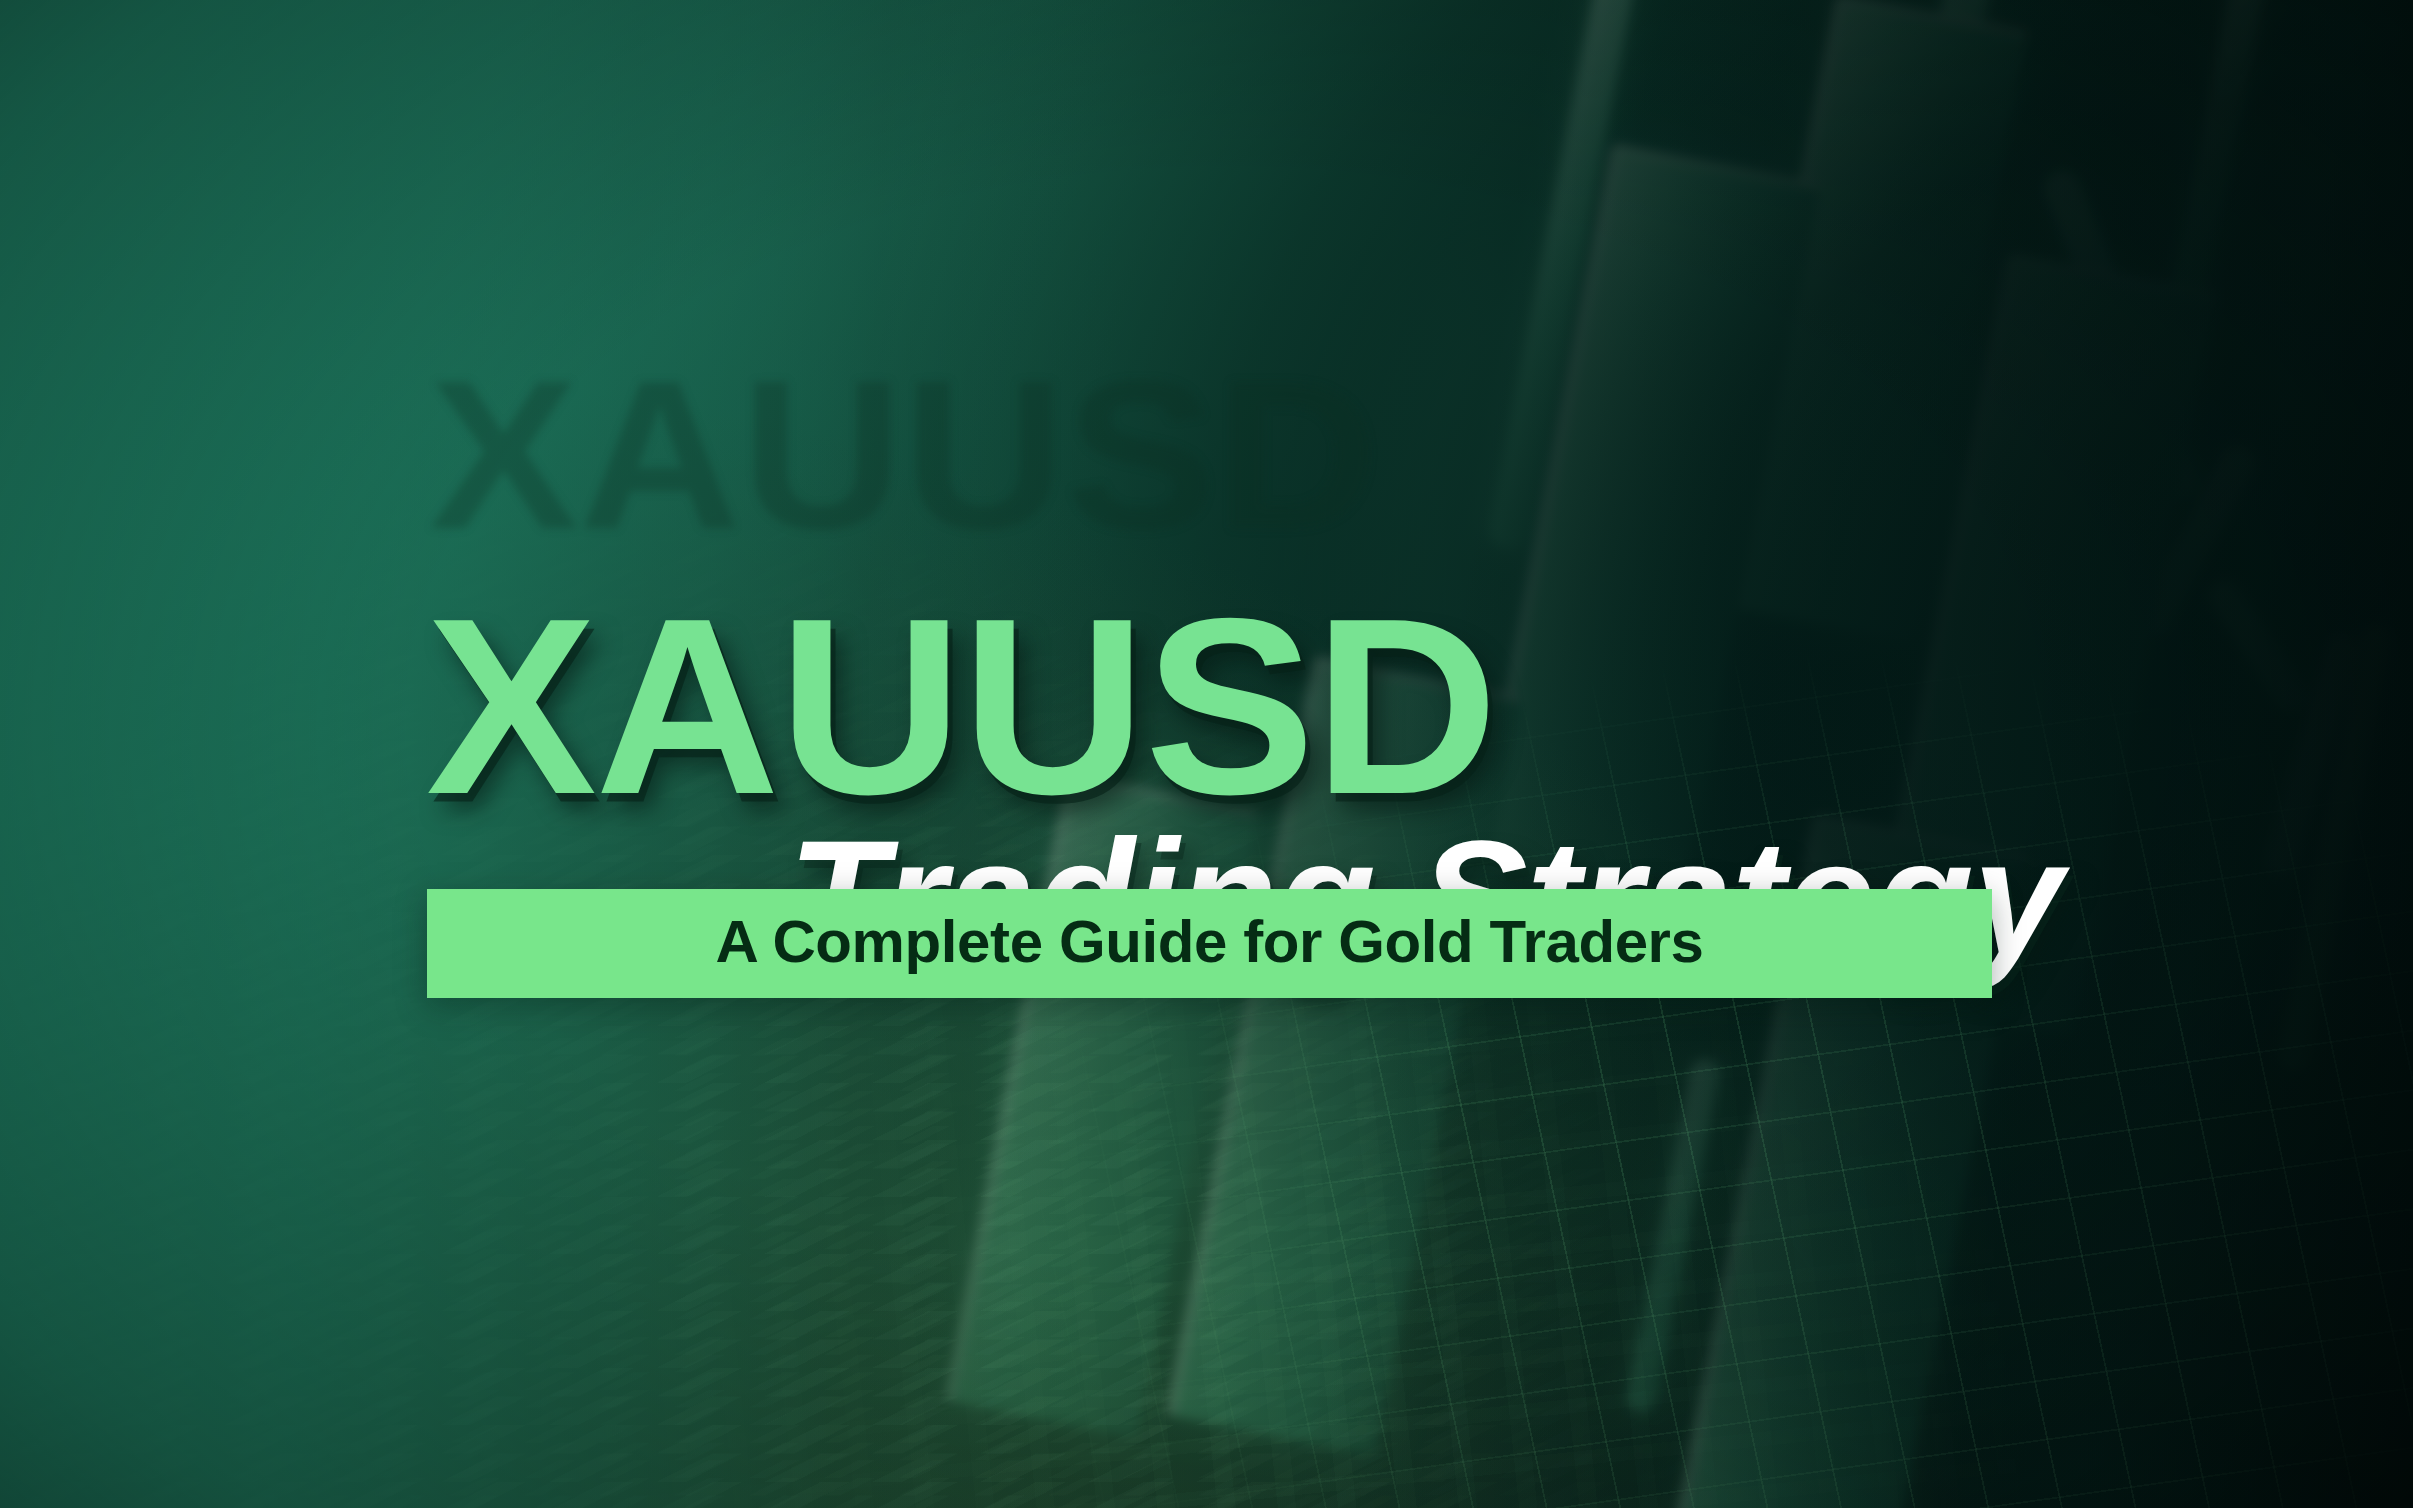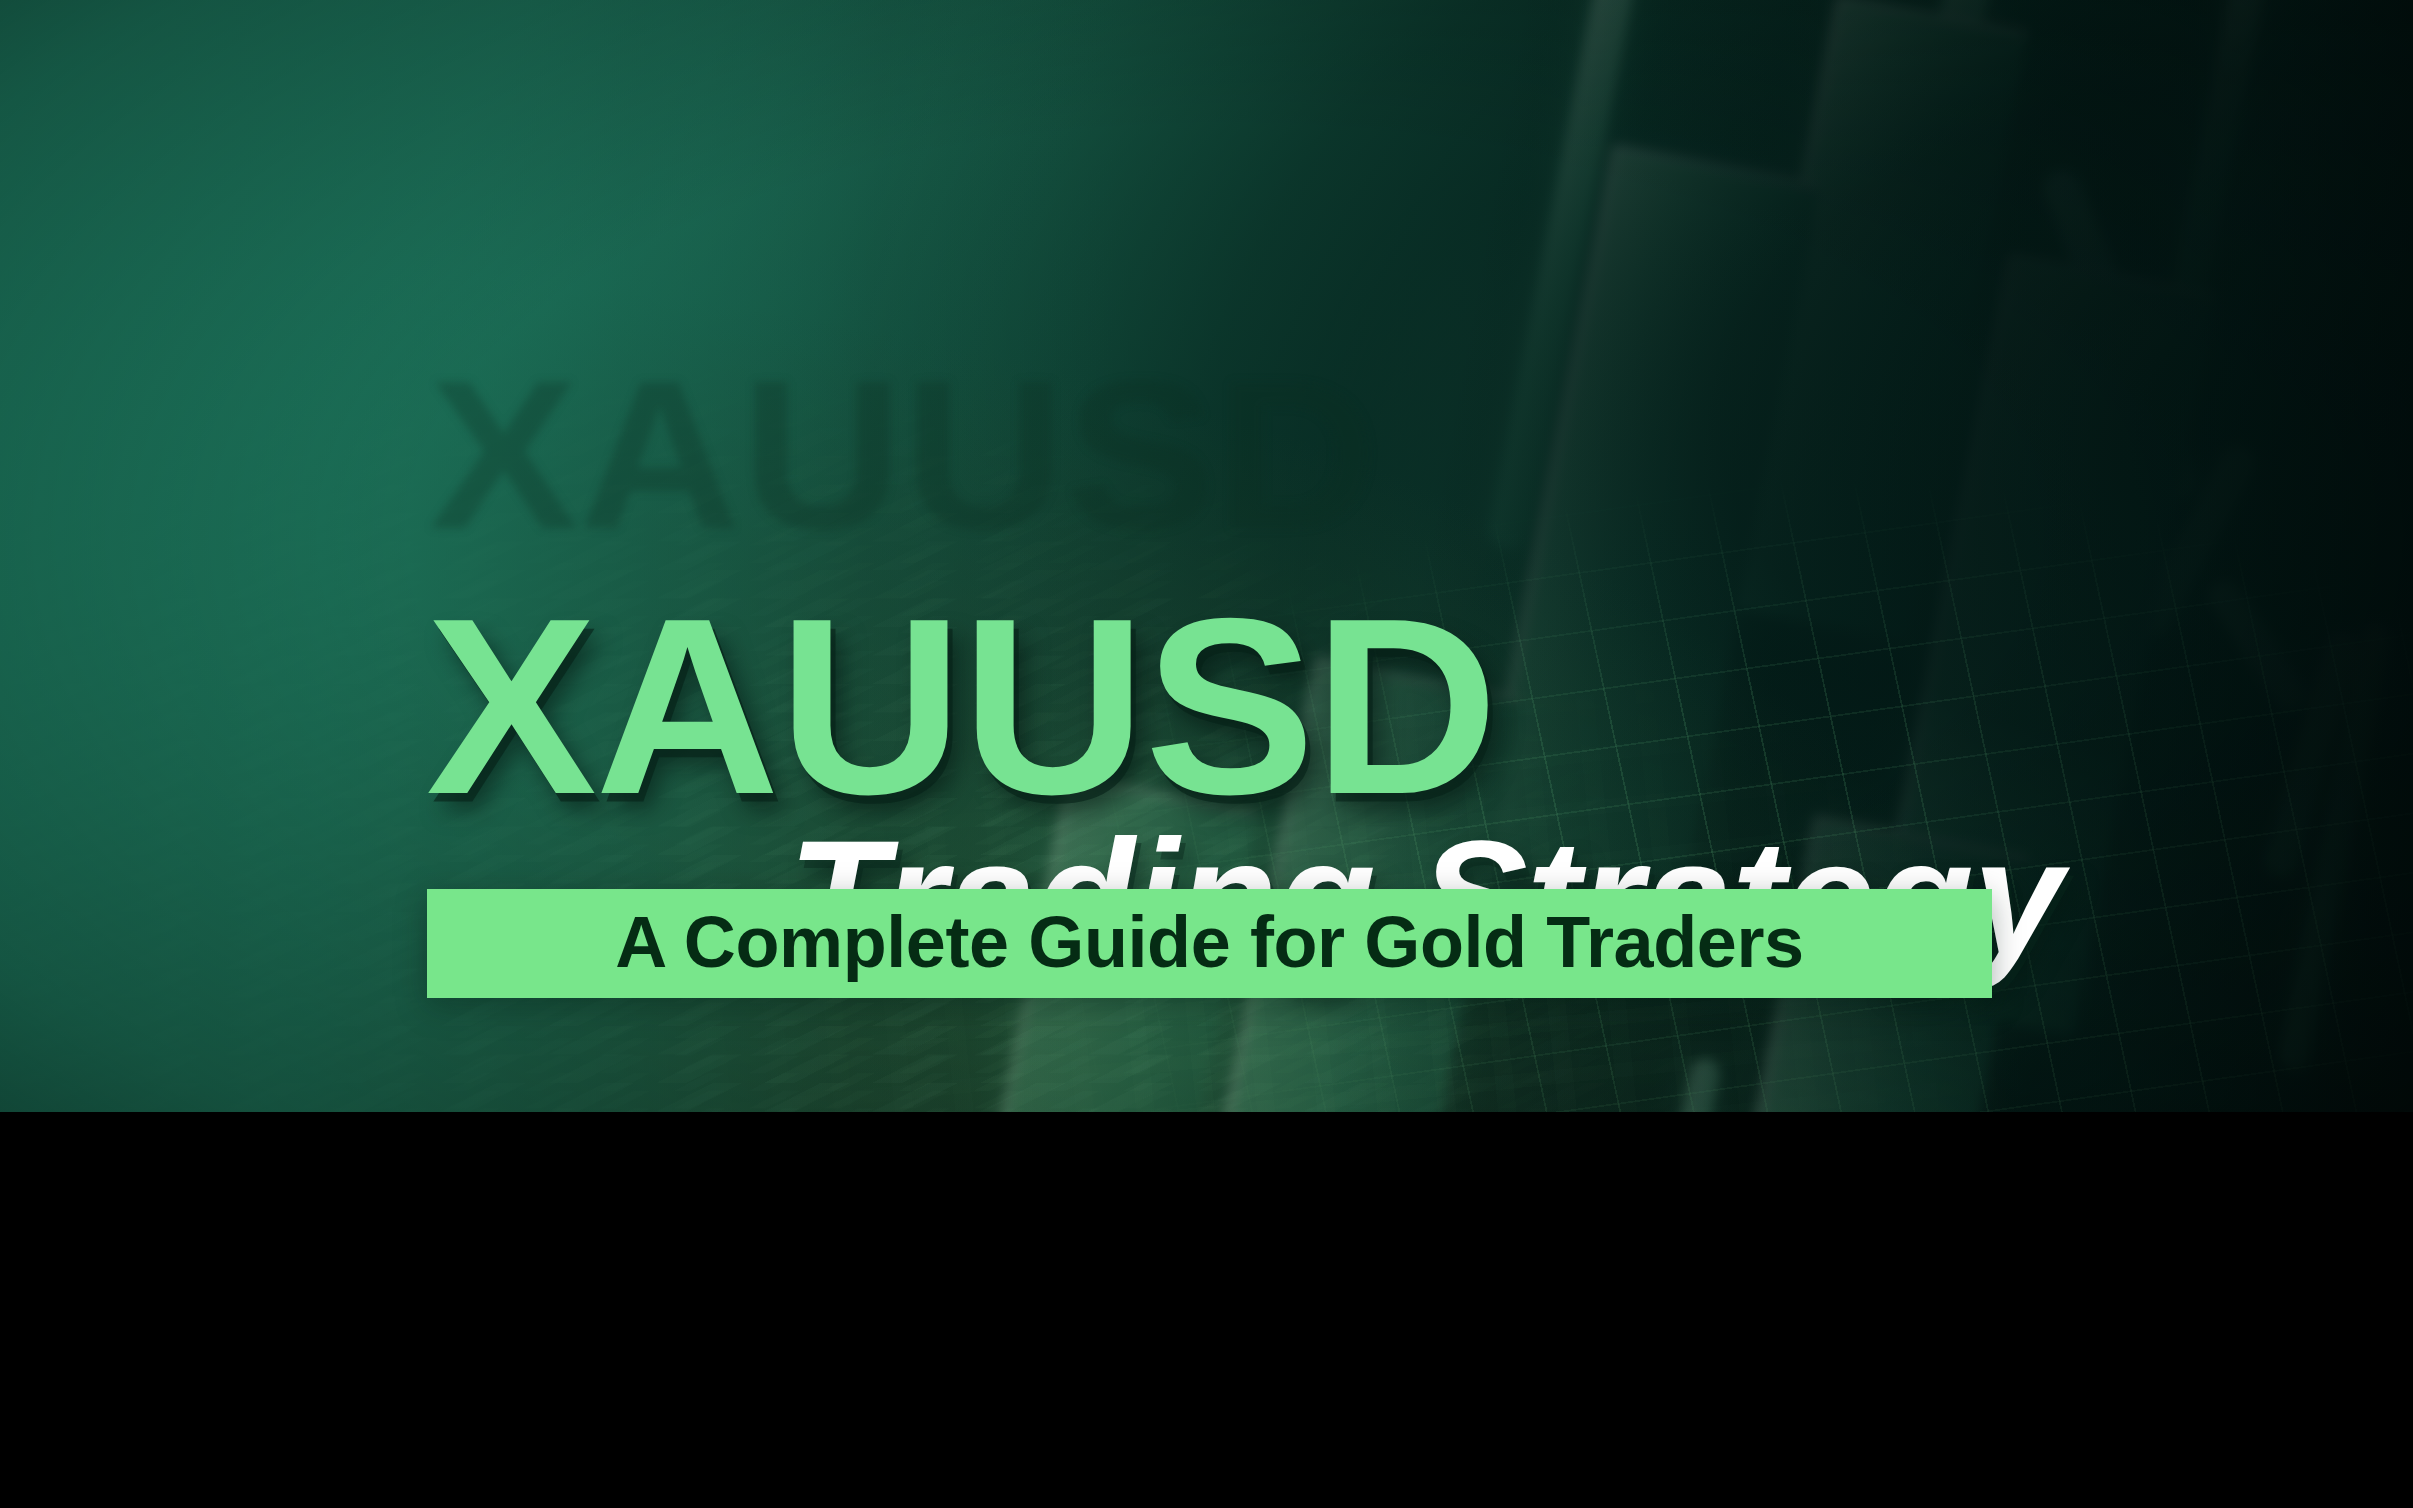--- a/index.html
+++ b/index.html
@@ -3,21 +3,21 @@
 <meta charset="utf-8">
 <style>
   html, body {
     margin: 0;
     padding: 0;
     background: #000;
   }
   #stage {
     position: relative;
     width: 2413px;
-    height: 1112px;
+    height: 1508px;
     overflow: hidden;
     font-family: "Liberation Sans", sans-serif;
     background: #a21caf;
   }
 
   
   .bg-layer { position: absolute; inset: 0; }
 
   
   .bg-base {
@@ -198,21 +198,21 @@
     top: 889px;
     width: 1565px;
     height: 109px;
     background: #78e68b;
     display: flex;
     align-items: center;
     justify-content: center;
     box-shadow: 0 8.4px 28.5px rgba(4, 26, 18, 0.34);
   }
   .tagline-text {
-    font-size: 72px;
+    font-size: 60px;
     line-height: 1;
     font-weight: 700;
     letter-spacing: -0.4px;
     color: #052c14;
     white-space: nowrap;
     transform: translateY(-2.5px);
   }
 </style>
 </head>
 <body>

